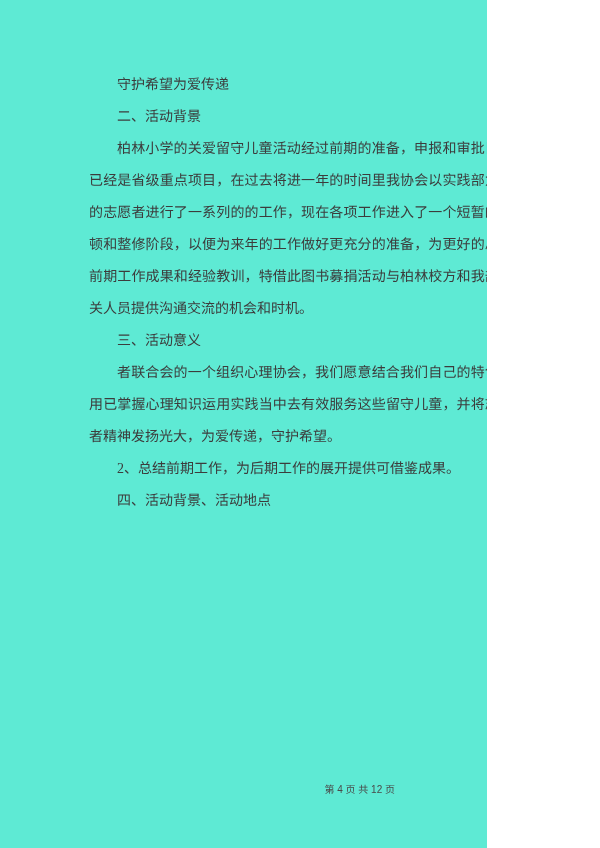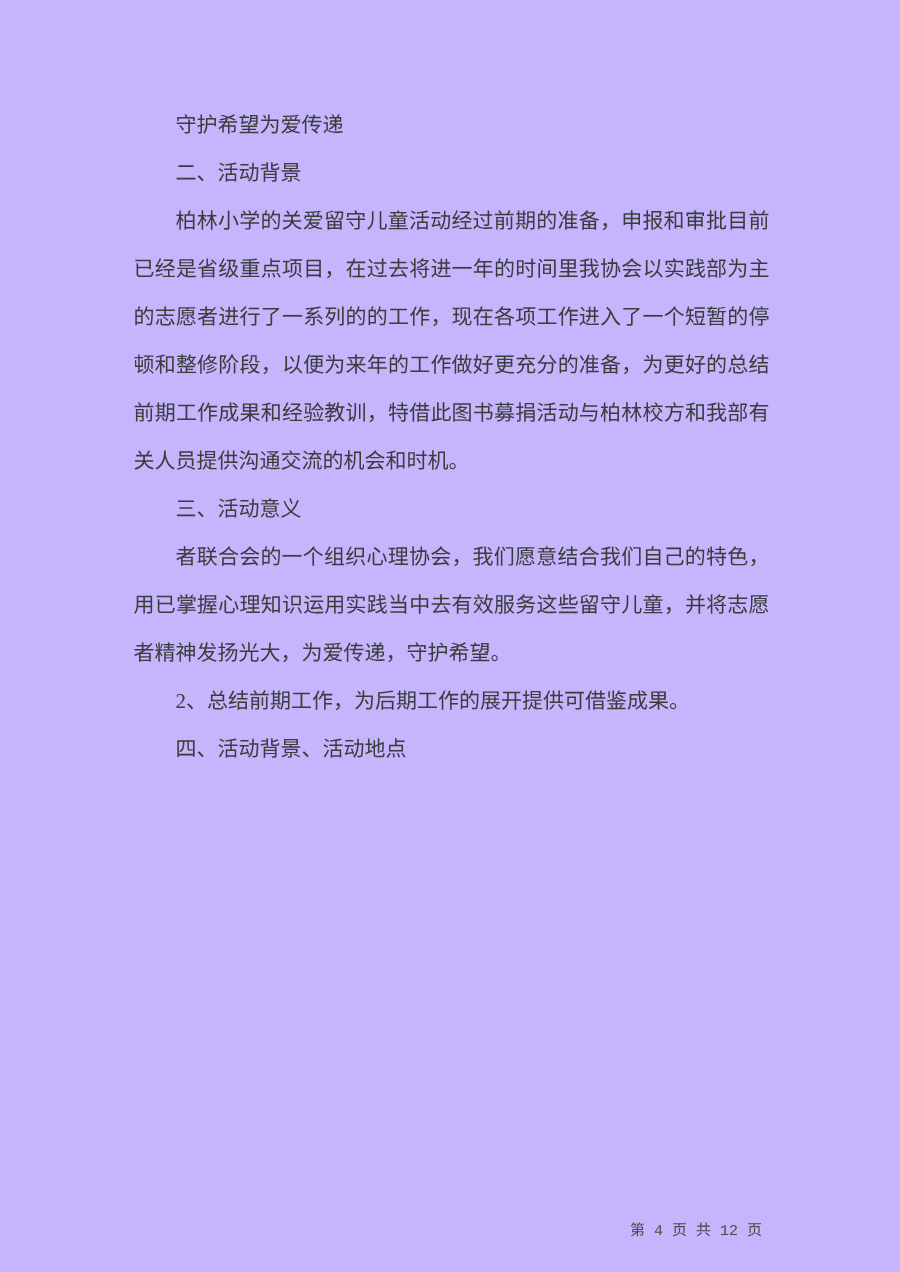--- a/index.html
+++ b/index.html
@@ -2,23 +2,23 @@
 <html lang="zh-CN"><head>
 <meta charset="utf-8">
 <style>
   html, body {
     margin: 0;
     padding: 0;
     background: #ffffff;
   }
   .doc-page {
     position: relative;
-    width: 600px;
+    width: 487px;
     height: 848px;
-    background: #c4b5fd;
+    background: #5eead4;
     overflow: hidden;
     font-family: "Liberation Serif", "DejaVu Serif", serif;
   }
   .doc-body {
     position: absolute;
     left: 89px;
     top: 69px;
     width: 424px;
     font-size: 14px;
     line-height: 32px;
@@ -27,26 +27,26 @@
     letter-spacing: 0;
   }
   .para {
     margin: 0;
     padding: 0;
     text-indent: 2em;
     word-break: break-all;
   }
   .doc-footer {
     position: absolute;
-    top: 815px;
+    top: 783px;
     right: 92px;
     font-size: 10px;
     line-height: 14px;
     color: #4a4a4a;
-    font-family: Liberation Mono, monospace;
+    font-family: Liberation Sans, sans-serif;
     white-space: nowrap;
   }
 </style>
 </head>
 <body>
 
 <div class="doc-page">
   <main class="doc-body">
 
   <p class="para">守护希望为爱传递</p>

